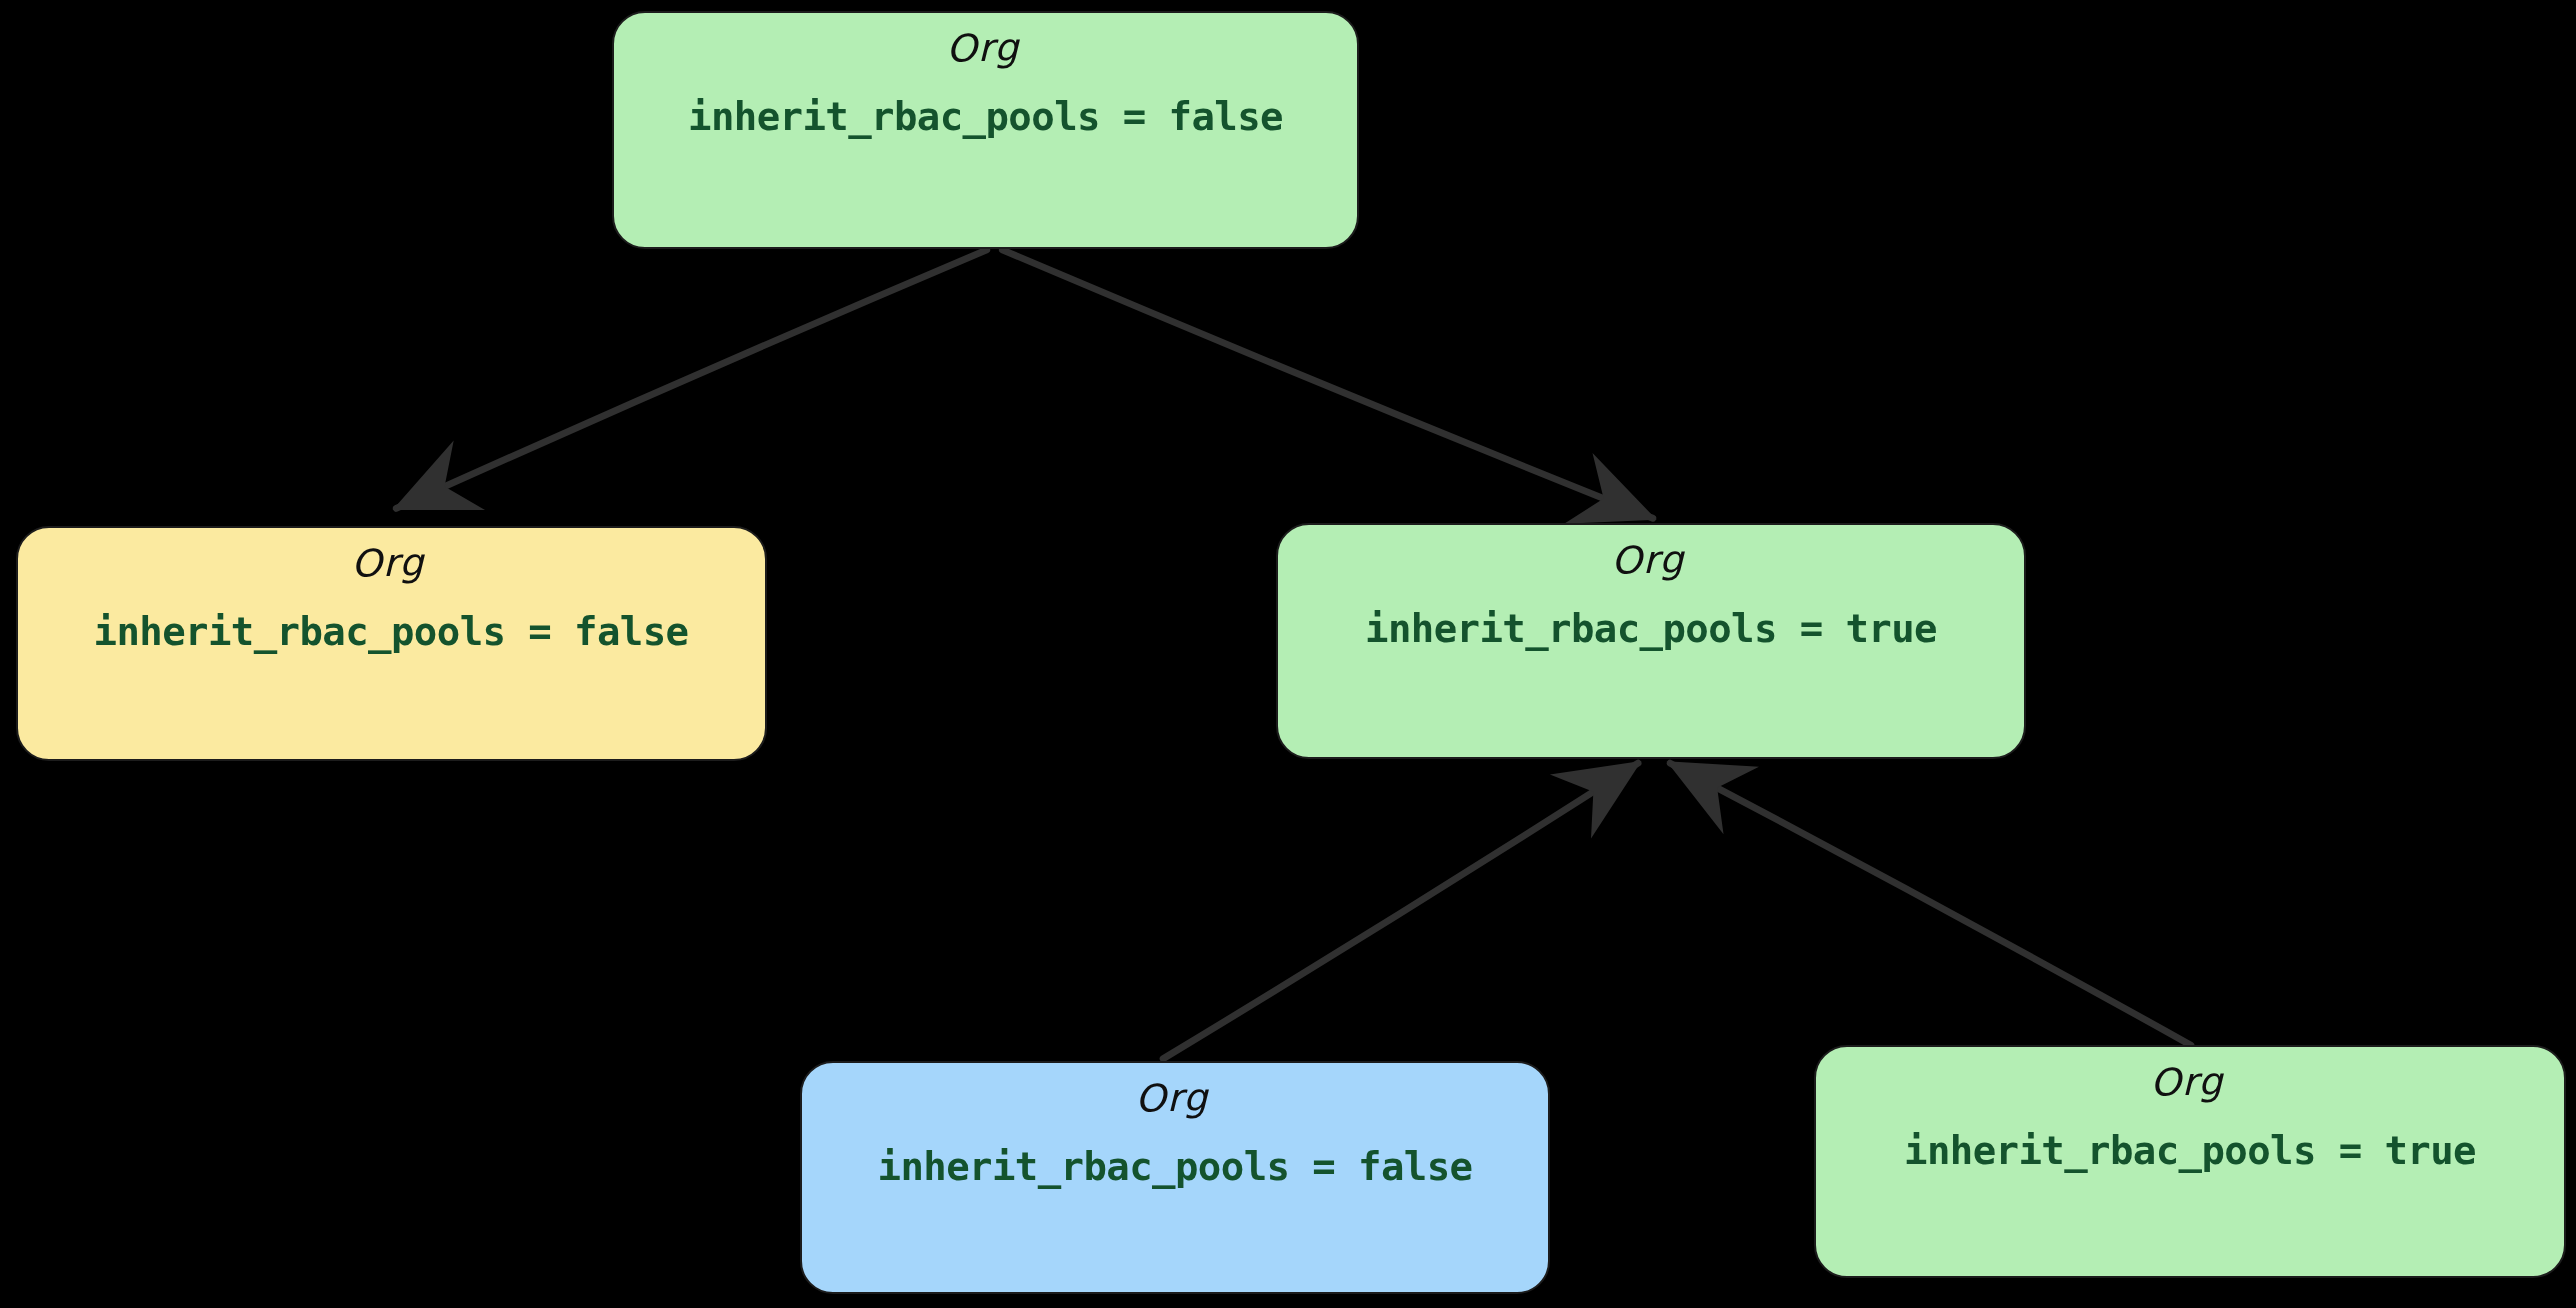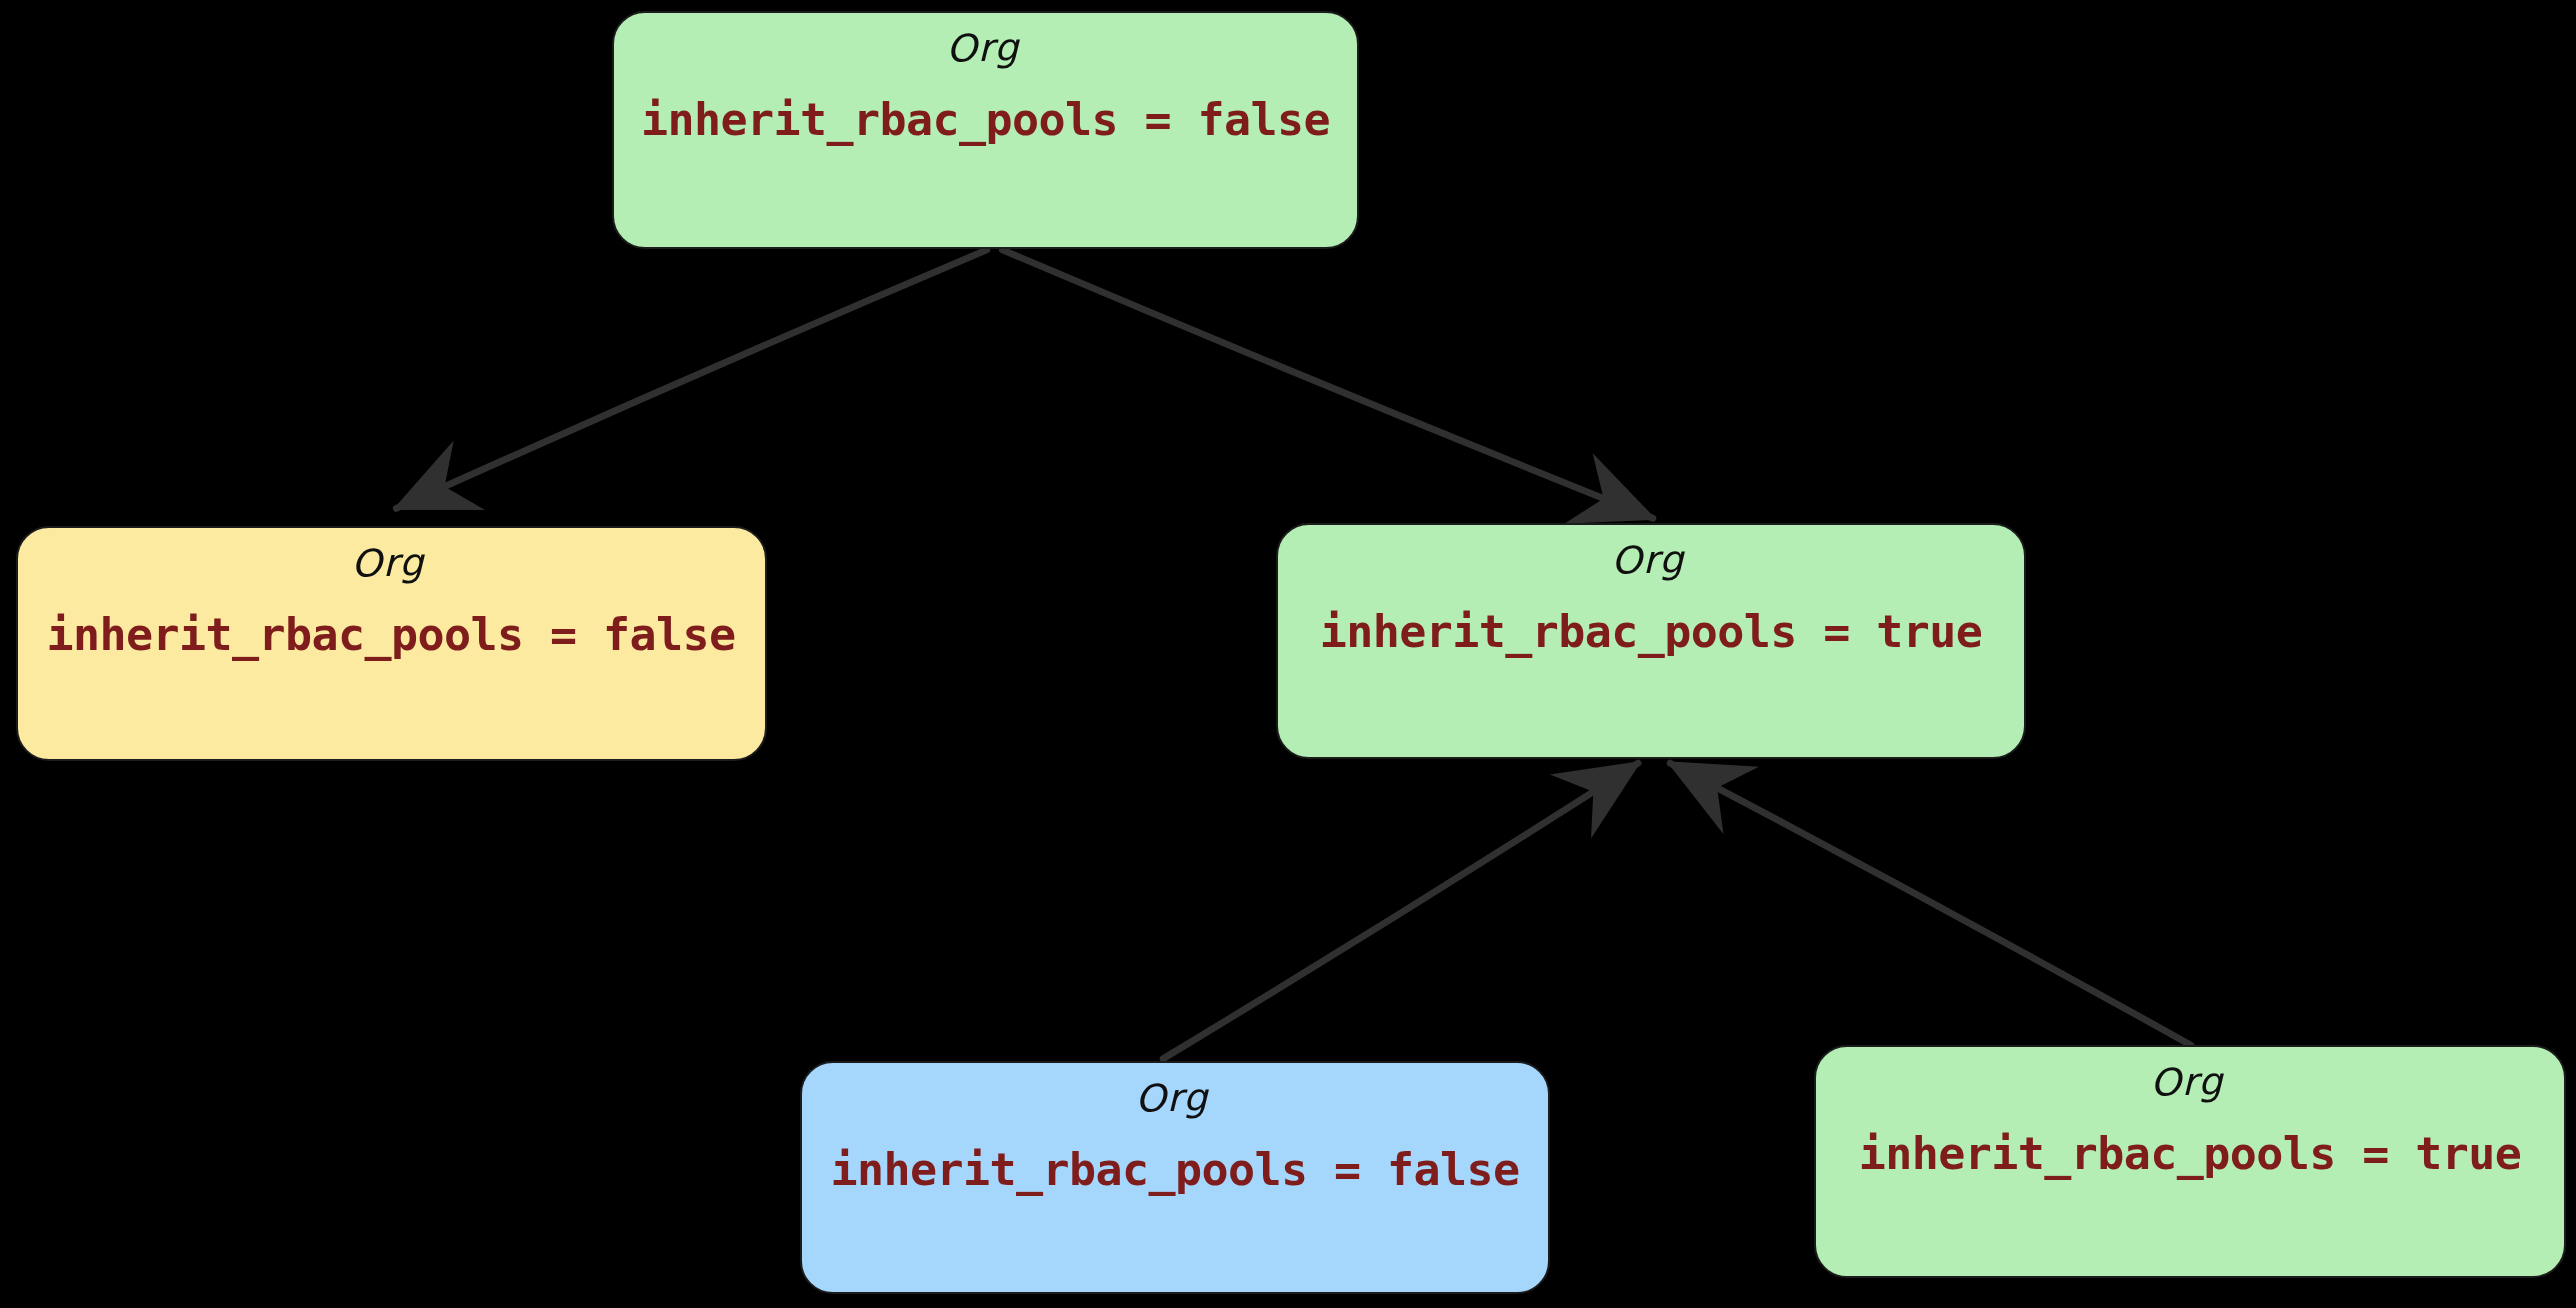--- a/index.html
+++ b/index.html
@@ -39,23 +39,23 @@
     font-size: 38px;
     font-style: italic;
     font-weight: 500;
     color: #101010;
     letter-spacing: 0.6px;
     line-height: 1.05;
     transform: skewX(-4deg) rotate(-1.2deg);
   }
   .node-attr {
     font-family: "DejaVu Sans Mono", monospace;
-    font-size: 45px;
+    font-size: 39px;
     font-weight: 700;
-    color: #7f1d1d;
+    color: #14532d;
     letter-spacing: -0.6px;
     line-height: 1;
     white-space: nowrap;
     margin-top: 28.5px;
   }
 </style>
 </head>
 <body>
 
 <div id="stage" style="background: rgb(0, 0, 0);">

